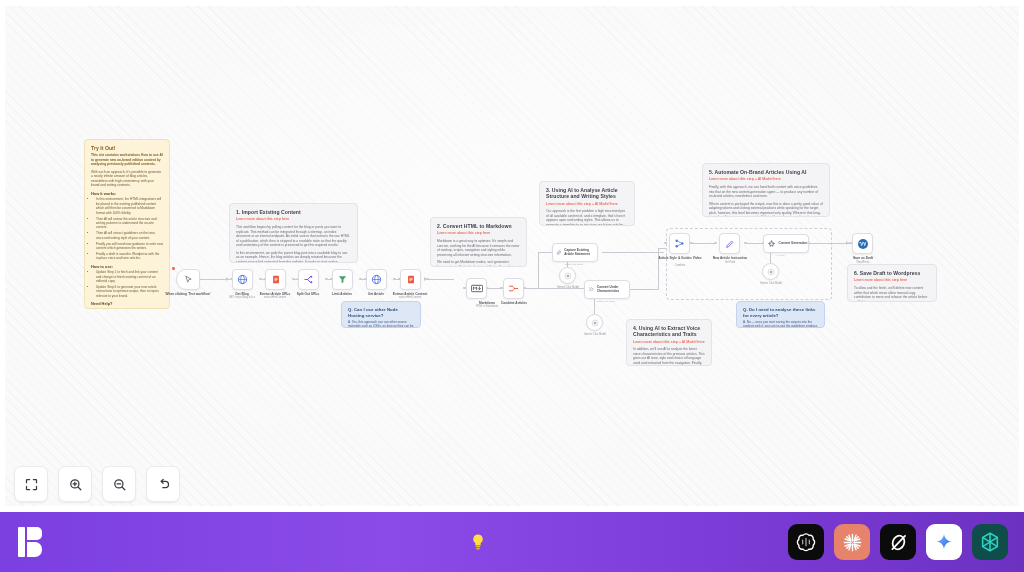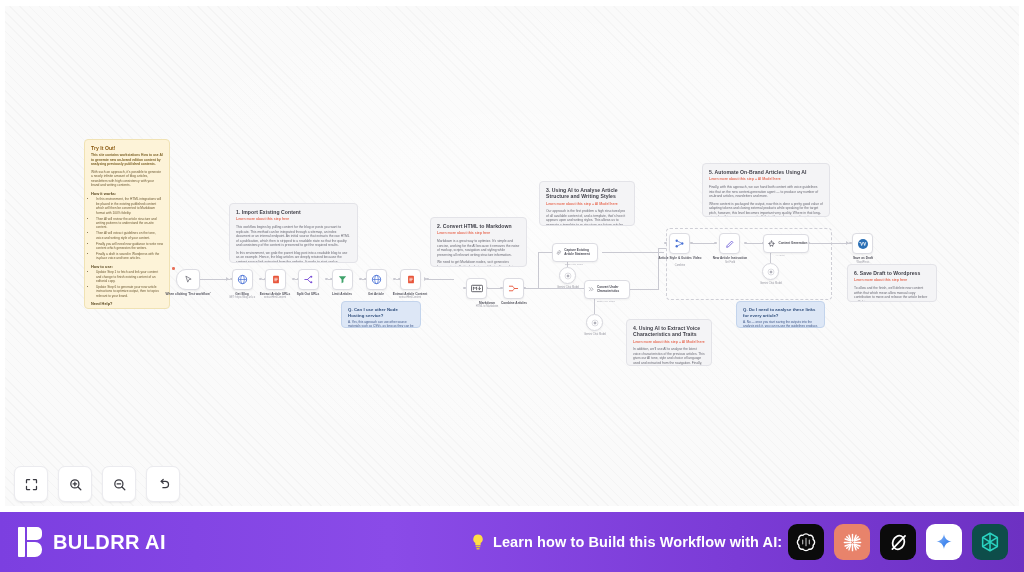--- a/index.html
+++ b/index.html
@@ -466,30 +466,28 @@
     </div>
   </div>
 
   <div id="footer">
     <div id="brand">
       <div class="blogo">
         <div class="bl"></div>
           <div class="bt"></div>
           <div class="bb"></div>
       </div>
-      <div id="brandname">BULDRR AI</div>
     </div>
 
     <div id="cta">
       <svg width="16" height="19" viewBox="0 0 24 28">
         <path d="M12 2a7 7 0 00-4 12.8V18h8v-3.2A7 7 0 0012 2z" fill="#ffdd44"></path>
         <rect x="8.5" y="19" width="7" height="2.2" rx="1" fill="#e8c52e"></rect>
         <rect x="9.5" y="22.4" width="5" height="2" rx="1" fill="#e8c52e"></rect>
       </svg>
-      <span>Learn how to Build this Workflow with AI:</span>
     </div>
 
     <div id="logos">
       <div class="lgo" style="background:#0b0b0b;">
         <svg width="22" height="22" viewBox="0 0 24 24">
           <path d="M12 3.2c2 0 3.4 1.6 3.4 1.6s2.1-.6 3.5.9c1.4 1.5.9 3.4.9 3.4s1.6 1.3 1.6 3.2-1.6 3.2-1.6 3.2.5 1.9-.9 3.4c-1.4 1.5-3.5.9-3.5.9S14 21.4 12 21.4s-3.4-1.6-3.4-1.6-2.1.6-3.5-.9c-1.4-1.5-.9-3.4-.9-3.4S2.6 14.2 2.6 12.3 4.2 9.1 4.2 9.1s-.5-1.9.9-3.4C6.5 4.2 8.6 4.8 8.6 4.8S10 3.2 12 3.2z" fill="none" stroke="#fff" stroke-width="1.5"></path>
           <path d="M12 8v8M8.4 10v4M15.6 10v4" stroke="#fff" stroke-width="1.2" stroke-linecap="round" opacity=".75"></path>
         </svg>
       </div>
       <div class="lgo" style="background:#e8836b;">

